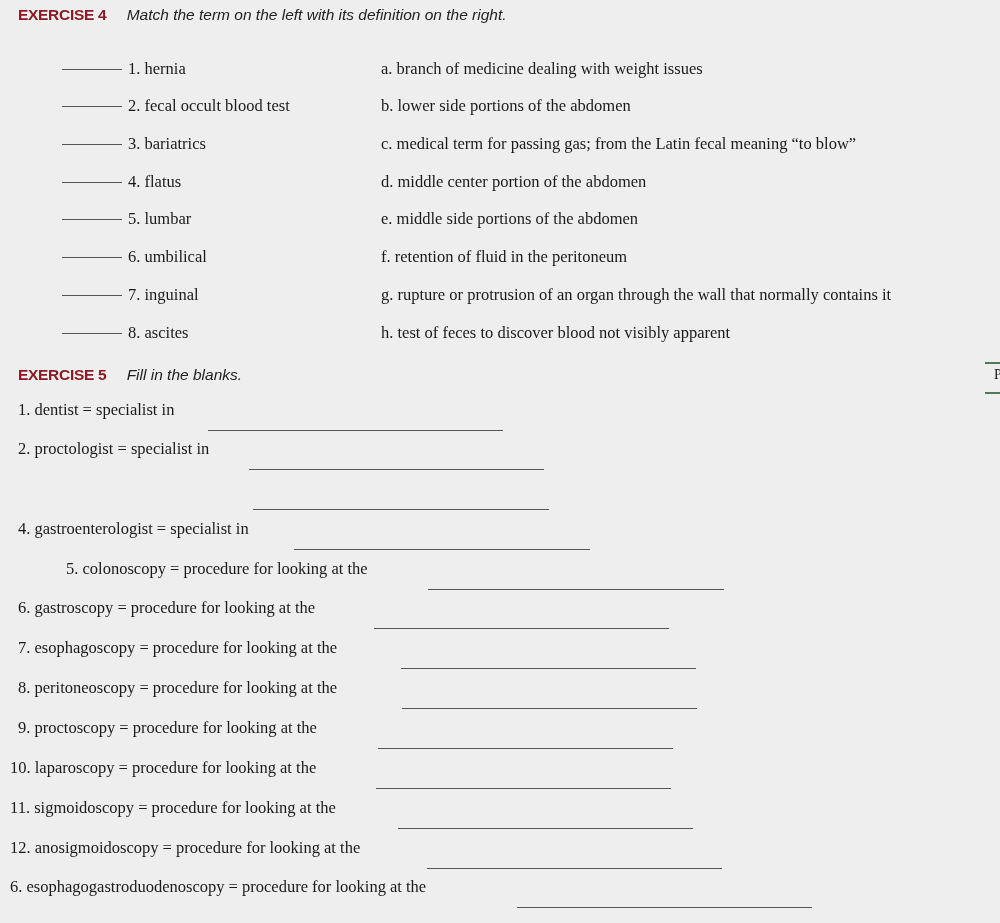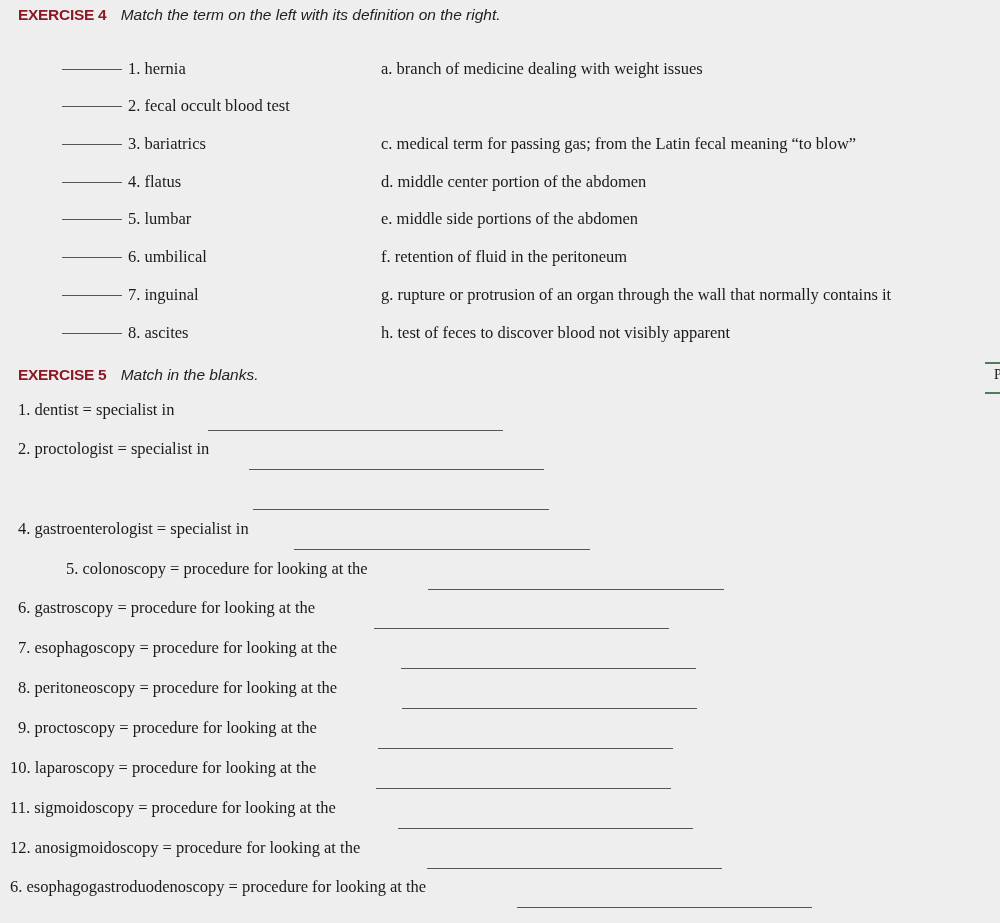--- a/index.html
+++ b/index.html
@@ -1,18 +1,18 @@
 <!DOCTYPE html>
 <html><head>
 <meta charset="utf-8">
 <style>
   html, body { margin:0; padding:0; }
   body { width:1000px; height:923px; background:#eeeeee; position:relative; overflow:hidden; color:#1a1a1a; }
   .ex-header { position:absolute; left:18px; font-family:"Liberation Sans", sans-serif; font-size:15.5px; white-space:nowrap; }
-  .ex-label { color:#8b1a24; font-weight:bold; letter-spacing:-0.3px; margin-right:10px; }
+  .ex-label { color:#8b1a24; font-weight:bold; letter-spacing:-0.3px; margin-right:16px; }
   .ex-instr { font-style:italic; color:#222; }
   .serif { font-family:"Liberation Serif", serif; font-size:16.5px; white-space:nowrap; }
   .row4 { position:absolute; left:0; height:22px; width:1000px; }
   .blank4 { position:absolute; left:62px; top:11px; width:60px; height:0; border-top:1.5px solid #555; }
   .term { position:absolute; left:128px; top:0; line-height:22px; }
   .def { position:absolute; left:381px; top:0; line-height:22px; }
   .row5 { position:absolute; left:0; width:932px; height:22px; }
   .q5 { position:absolute; top:0; line-height:22px; }
   .blank5 { position:absolute; height:0; border-top:1.5px solid #555; top:31px; }
   .edge-tab { position:absolute; left:985px; top:362px; width:20px; height:30px; }
@@ -29,20 +29,21 @@
 
 <div id="ex4">
     <div class="row4" style="top: 58px;">
       <div class="blank4"></div>
       <span class="term serif">1. hernia</span>
       <span class="def serif">a. branch of medicine dealing with weight issues</span>
     </div>
     <div class="row4" style="top: 95px;">
       <div class="blank4"></div>
       <span class="term serif">2. fecal occult blood test</span>
+      <span class="def serif">b. lower side portions of the abdomen</span>
     </div>
     <div class="row4" style="top: 133px;">
       <div class="blank4"></div>
       <span class="term serif">3. bariatrics</span>
       <span class="def serif">c. medical term for passing gas; from the Latin fecal meaning “to blow”</span>
     </div>
     <div class="row4" style="top: 171px;">
       <div class="blank4"></div>
       <span class="term serif">4. flatus</span>
       <span class="def serif">d. middle center portion of the abdomen</span>
@@ -64,21 +65,21 @@
     </div>
     <div class="row4" style="top: 322px;">
       <div class="blank4"></div>
       <span class="term serif">8. ascites</span>
       <span class="def serif">h. test of feces to discover blood not visibly apparent</span>
     </div>
   </div>
 
 <div class="ex-header" style="top:366px;">
   <span class="ex-label">EXERCISE 5</span>
-  <span class="ex-instr">Match in the blanks.</span>
+  <span class="ex-instr">Fill in the blanks.</span>
 </div>
 
 <div id="ex5">
     <div class="row5" style="top: 399px;">
       <span class="q5 serif" style="left:18px">1. dentist = specialist in</span>
       <div class="blank5" style="left:208px;width:295px"></div>
     </div>
     <div class="row5" style="top: 438px;">
       <span class="q5 serif" style="left:18px">2. proctologist = specialist in</span>
       <div class="blank5" style="left:249px;width:295px"></div>

